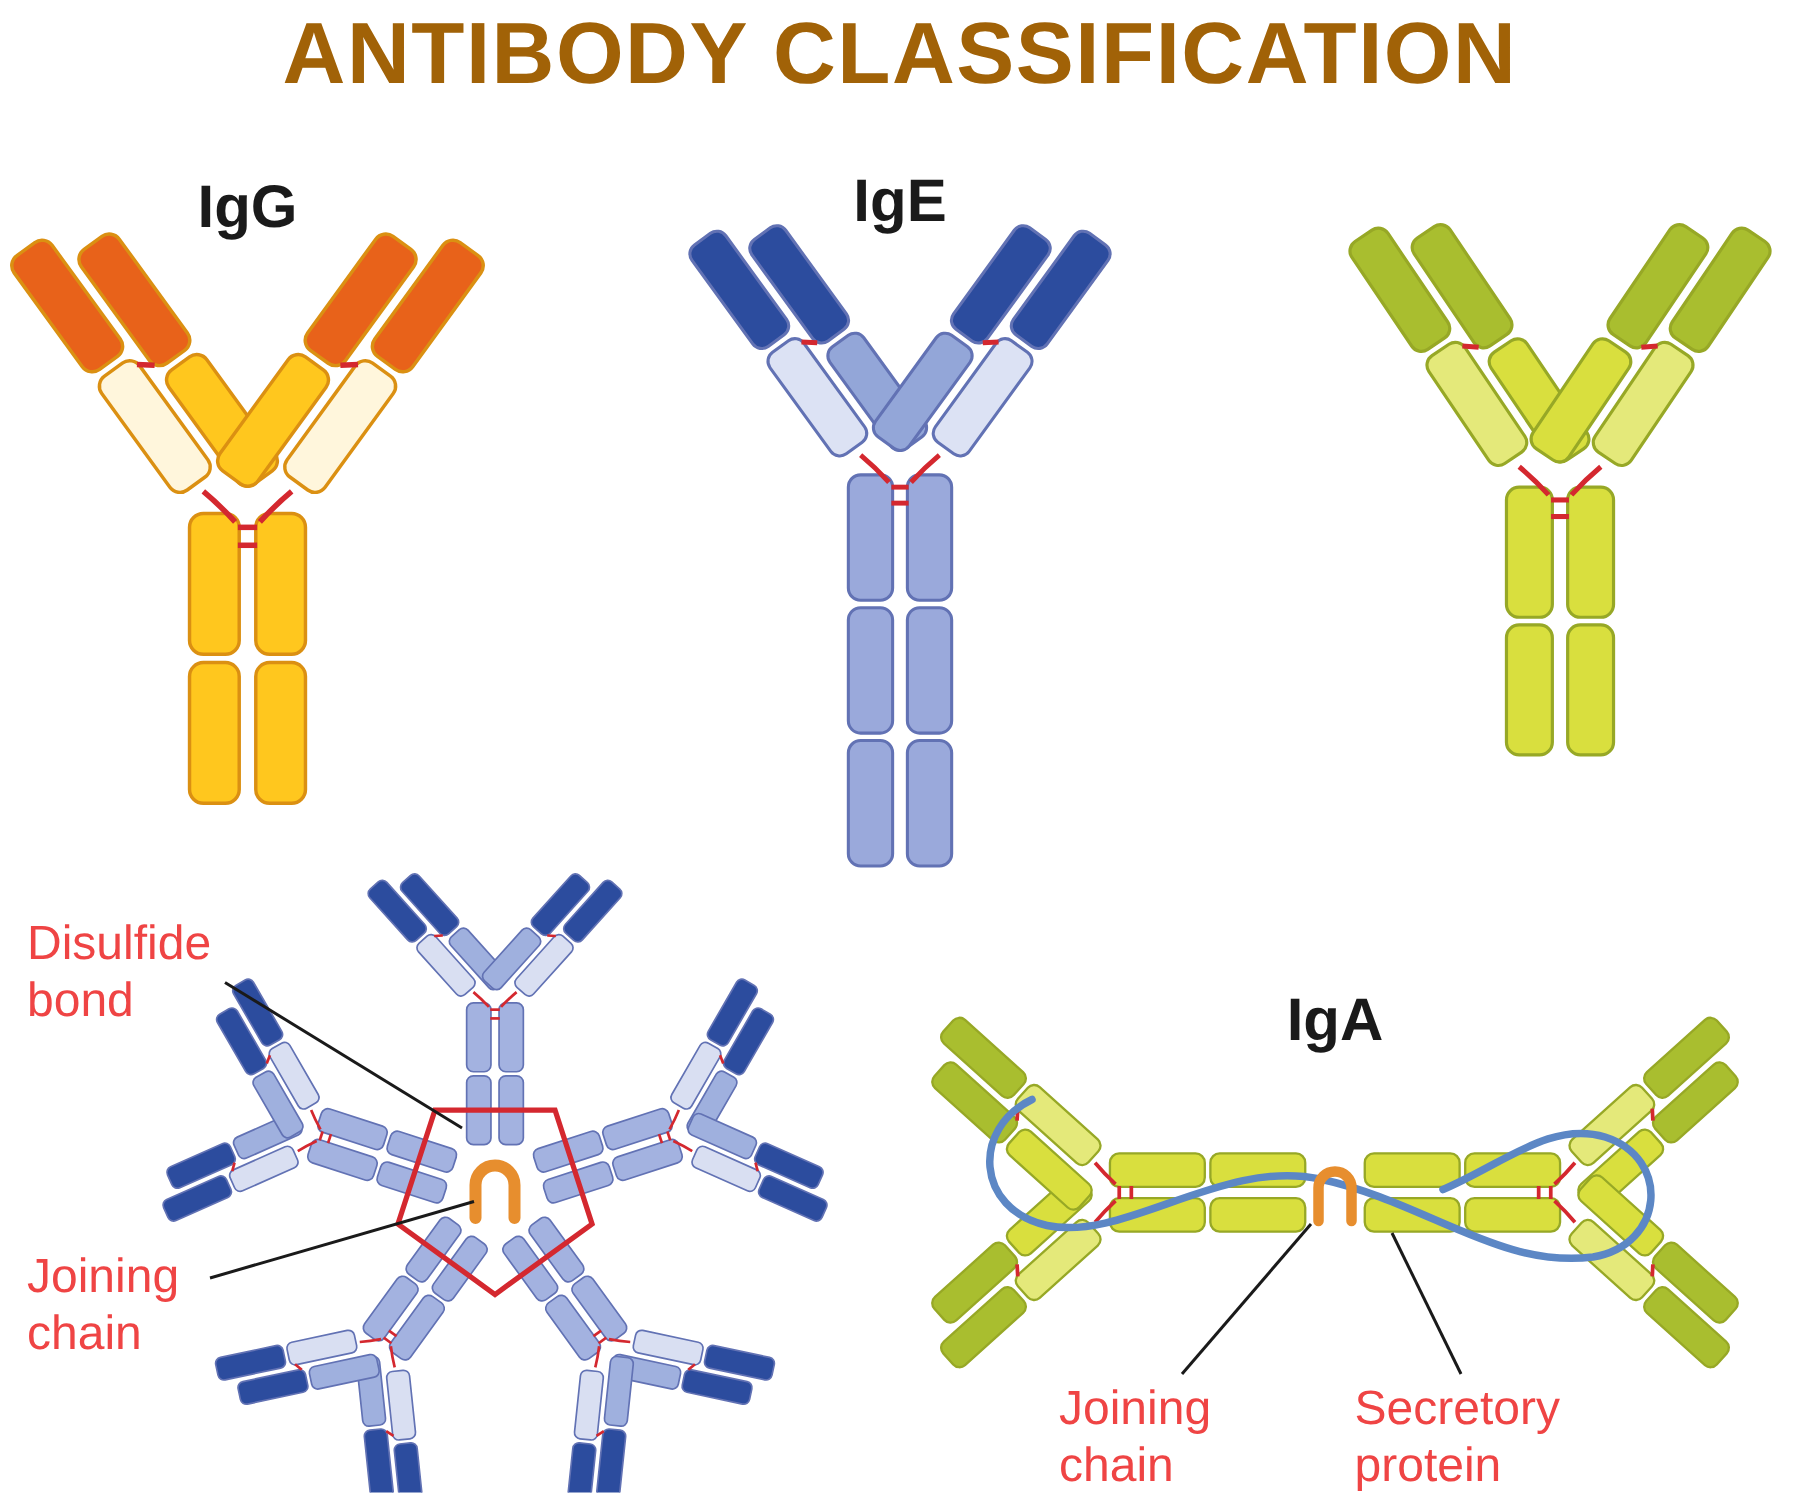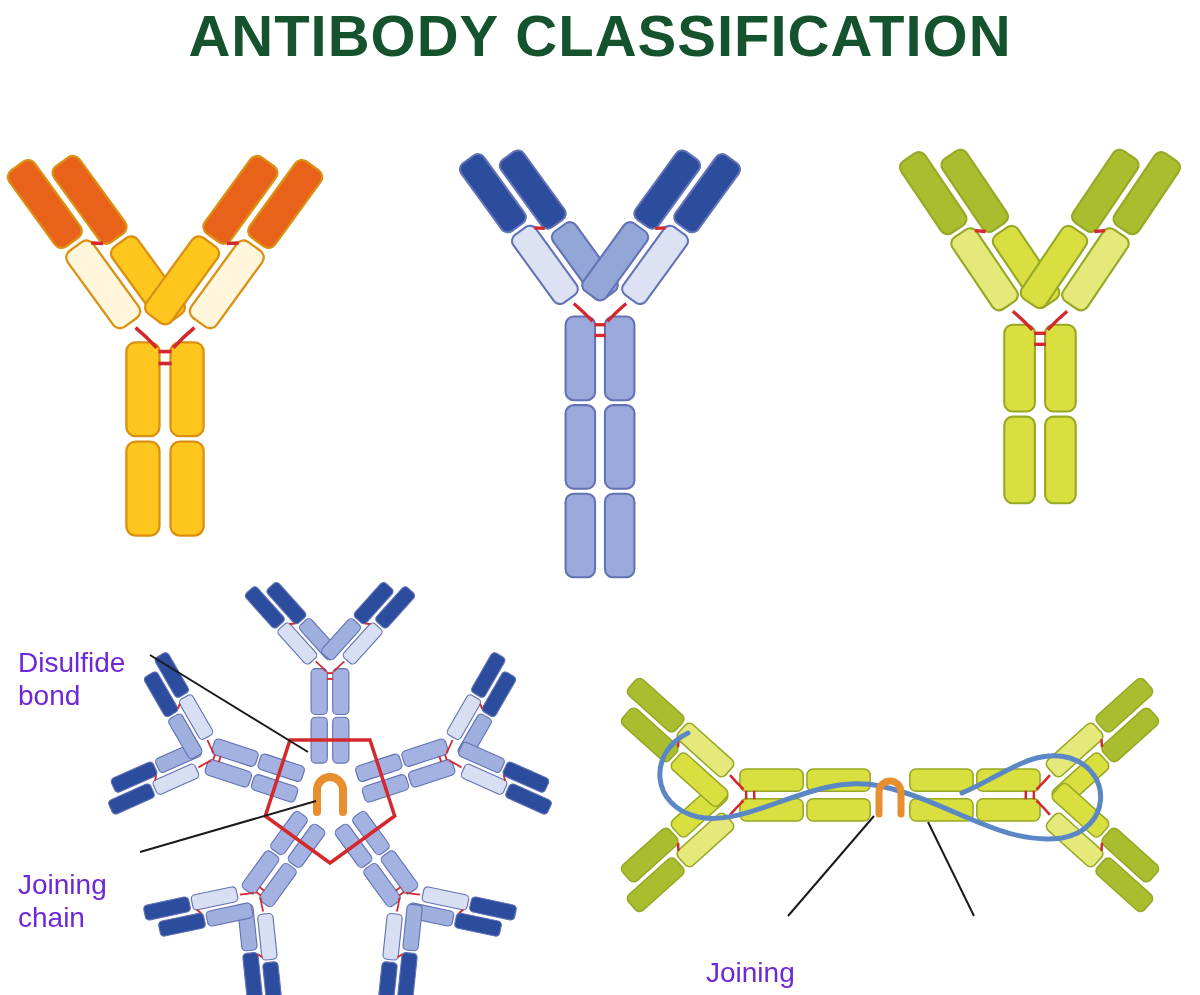--- a/index.html
+++ b/index.html
@@ -13,34 +13,33 @@
   }
   .stage{position:absolute;inset:0;width:1200px;height:995px}
   svg.diagram{position:absolute;left:0;top:0}
   .label{position:absolute}
   .title{
     left:0;right:0;top:2px;
     text-align:center;
     font-size:58px;
     font-weight:bold;
     letter-spacing:1px;
-    color:#14532d;
+    color:#a16207;
     white-space:nowrap;
   }
   .ab-label{
     font-size:40px;
     font-weight:bold;
     text-align:center;
     color:#1a1a1a;
   }
   .note{
-    font-size:28px;
+    font-size:32px;
     line-height:1.18;
-    color:#6d28d9;
-    margin-top:36px;
+    color:#ef4444;
   }
 </style>
 </head>
 <body>
 
 <div class="stage">
 
   <svg class="diagram" width="1200" height="995" viewBox="0 0 1200 995" style="--bond:#D4282F" xmlns="http://www.w3.org/2000/svg">
 
     <defs>
@@ -125,25 +124,29 @@
     <g stroke="#1a1a1a" stroke-width="2">
       <line x1="150" y1="655" x2="308" y2="752"></line>
       <line x1="140" y1="852" x2="316" y2="801"></line>
       <line x1="788" y1="916" x2="874" y2="816"></line>
       <line x1="974" y1="916" x2="928" y2="822"></line>
     </g>
   </svg>
 
   <div class="label title">ANTIBODY CLASSIFICATION</div>
 
+  <div class="label ab-label" style="left:105px;top:116px;width:120px">IgG</div>
+
+  <div class="label ab-label" style="left:540px;top:112px;width:120px">IgE</div>
 
 
 
-
+  <div class="label ab-label" style="left:830px;top:658px;width:120px">IgA</div>
 
   <div class="label note" style="left:18px;top:610px;width:170px">Disulfide bond</div>
 
   <div class="label note" style="left:18px;top:832px;width:130px">Joining chain</div>
 
   <div class="label note" style="left:706px;top:920px;width:130px">Joining chain</div>
 
+  <div class="label note" style="left:903px;top:920px;width:150px">Secretory protein</div>
 
 </div>
 
 </body></html>

